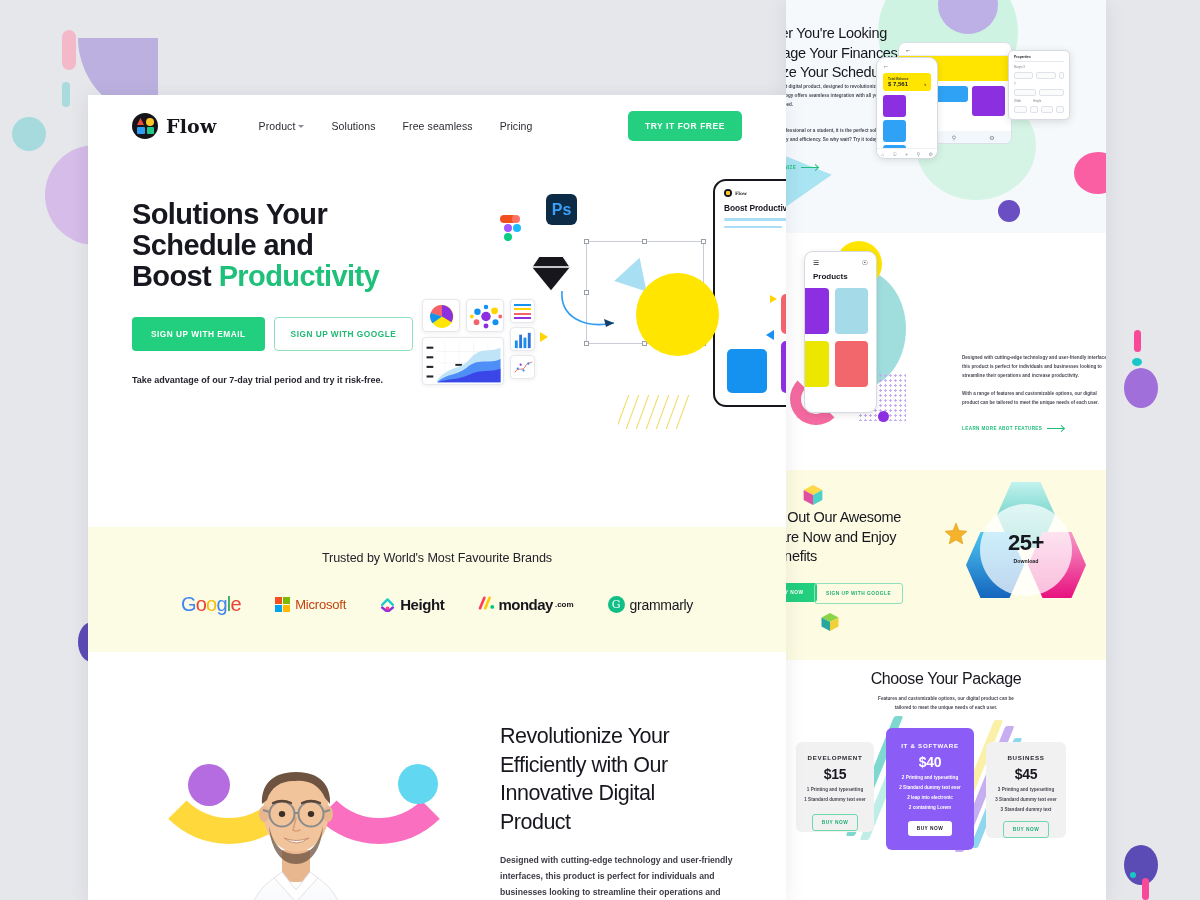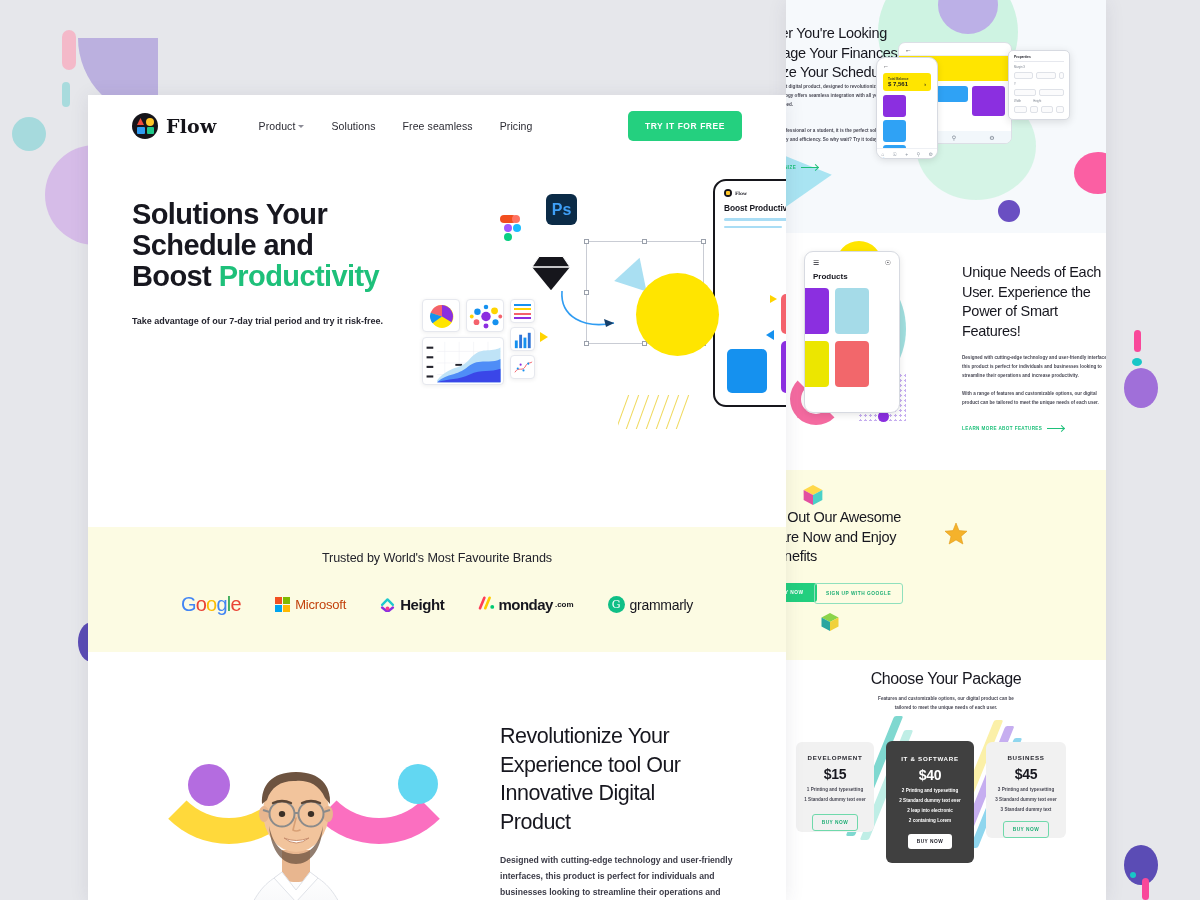--- a/index.html
+++ b/index.html
@@ -133,21 +133,21 @@
   .prop-row{display:flex;gap:3px;align-items:center;margin-top:3px;}
   .prop-field{height:7px;border:1px solid #dfe2e8;border-radius:2px;background:#fbfbfc;}
 
   
   .hex{position:absolute;clip-path:polygon(25% 0,75% 0,100% 50%,75% 100%,25% 100%,0 50%);}
   .iso{position:absolute;}
 
   
   .pcard{position:absolute;border-radius:6px;text-align:center;}
   .pcard.side{background:#f1f1f1;}
-  .pcard.center{background:#404040;margin-top:13px;}
+  .pcard.center{background:#8b5cf6;}
   .pc-name{font-size:6.2px;font-weight:700;letter-spacing:.7px;color:#2b2b33;}
   .pc-price{font-size:14px;font-weight:700;color:#17171f;margin-top:5px;letter-spacing:-.3px;}
   .pc-feat{font-size:4.6px;color:#4a4a56;margin-top:5px;font-weight:600;}
   .pc-btn{font-size:4.8px;font-weight:700;letter-spacing:.5px;border:1px solid #6fd9ab;color:#1fae75;background:transparent;border-radius:3px;padding:5px 9px;cursor:pointer;font-family:"Liberation Sans",sans-serif;}
   .pcard.center .pc-name,.pcard.center .pc-price,.pcard.center .pc-feat{color:#fff;}
   .pcard.center .pc-btn{background:#fff;color:#23232c;border:none;}
   .pstripe{position:absolute;border-radius:2px;transform:skewX(-22deg);}
 </style>
 </head>
 <body>
@@ -262,42 +262,36 @@
       </div>
     </div>
 
     <div class="rsec" id="rsec2">
       <div class="deco" style="left:24px;top:36px;width:96px;height:120px;border-radius:50% 50% 50% 10%;background:#8fd8d8;opacity:.85;"></div>
       <div class="deco" style="left:50px;top:8px;width:46px;height:46px;border-radius:50%;border:10px solid #ffe500;"></div>
       <div class="deco" style="left:4px;top:140px;width:52px;height:52px;border-radius:50%;border:11px solid #f46aa0;border-top-color:transparent;border-right-color:transparent;"></div>
       <div class="deco" style="left:72px;top:140px;width:48px;height:48px;background-image:radial-gradient(#c6aef0 36%, transparent 37%);background-size:5px 5px;"></div>
       <div class="deco" style="left:92px;top:178px;width:11px;height:11px;border-radius:50%;background:#8b2fe0;"></div>
 
-      <div class="mini-phone" style="left:18px;top:18px;width:96px;height:162px;">
+      <div class="mini-phone" style="left:18px;top:18px;width:73px;height:162px;">
         <div style="display:flex;justify-content:space-between;align-items:center;padding:7px 8px 0 8px;">
           <span style="font-size:7px;color:#17171f;">☰</span>
           <span style="font-size:7px;color:#17171f;">☉</span>
         </div>
         <div style="padding:5px 8px 0 8px;font-size:8px;font-weight:700;color:#17171f;">Products</div>
         <div style="display:flex;gap:6px;padding:7px 8px;">
           <div style="width:34px;height:46px;background:#8b2fe0;border-radius:4px;margin-left:-18px;"></div>
           <div style="width:34px;height:46px;background:#a5dbe8;border-radius:4px;"></div>
         </div>
         <div style="display:flex;gap:6px;padding:0 8px;">
           <div style="width:34px;height:46px;background:#ece600;border-radius:4px;margin-left:-18px;"></div>
           <div style="width:34px;height:46px;background:#f2676b;border-radius:4px;"></div>
         </div>
       </div>
 
-      <h2 class="r-h1" style="position:absolute;left:176px;top:30px;width:168px;">
-        <span>Unique Needs of Each</span><br>
-        <span>User. Experience the</span><br>
-        <span>Power of Smart</span><br>
-        <span>Features!</span>
-      </h2>
       <p class="r-p" style="position:absolute;left:176px;top:120px;width:152px;">Designed with cutting-edge technology and user-friendly interfaces, this product is perfect for individuals and businesses looking to streamline their operations and increase productivity.</p>
       <p class="r-p" style="position:absolute;left:176px;top:156px;width:152px;">With a range of features and customizable options, our digital product can be tailored to meet the unique needs of each user.</p>
       <div class="r-link" style="position:absolute;left:176px;top:193px;">
         <span>LEARN MORE ABOT FEATURES</span>
         <span class="arrow"></span>
       </div>
     </div>
 
     <div class="rsec" id="rsec3">
       <div class="iso" style="left:16px;top:14px;width:22px;height:22px;">
@@ -321,20 +315,28 @@
       </div>
 
       <h2 class="r-h1" style="position:absolute;left:-42px;top:38px;width:230px;">
         <span>Check Out Our Awesome</span><br>
         <span>Software Now and Enjoy</span><br>
         <span>the Benefits</span>
       </h2>
       <button style="position:absolute;left:-22px;top:113px;background:#22cf7e;color:#fff;border:none;border-radius:3px;font-size:4.8px;font-weight:700;letter-spacing:.5px;padding:7px 13px;cursor:pointer;font-family:'Liberation Sans',sans-serif;">BUY NOW</button>
       <button style="position:absolute;left:28px;top:113px;background:transparent;color:#1fae75;border:1px solid #8fe0bd;border-radius:3px;font-size:4.8px;font-weight:700;letter-spacing:.5px;padding:7px 11px;cursor:pointer;font-family:'Liberation Sans',sans-serif;">SIGN UP WITH GOOGLE</button>
 
+      <div style="position:absolute;left:174px;top:12px;width:132px;height:160px;">
+        <div class="hex" style="left:37px;top:0;width:58px;height:66px;background:linear-gradient(180deg,#bff2ef,#2fb9ad);opacity:.95;"></div>
+        <div class="hex" style="left:6px;top:50px;width:58px;height:66px;background:linear-gradient(180deg,#4ec5f0,#1565bd);"></div>
+        <div class="hex" style="left:68px;top:50px;width:58px;height:66px;background:linear-gradient(180deg,#f79ac8,#e8107f);"></div>
+        <div style="position:absolute;left:20px;top:22px;width:92px;height:92px;border-radius:50%;background:rgba(255,255,255,.72);"></div>
+        <div style="position:absolute;left:0;top:48px;width:132px;text-align:center;font-size:22px;font-weight:700;color:#17171f;letter-spacing:-.5px;">25+</div>
+        <div style="position:absolute;left:0;top:76px;width:132px;text-align:center;font-size:5.2px;font-weight:700;color:#17171f;">Download</div>
+      </div>
     </div>
 
     <div class="rsec" id="rsec4">
       <div style="text-align:center;margin-top:10px;font-size:16px;font-weight:400;color:#17171f;letter-spacing:-.4px;">Choose Your Package</div>
       <div style="text-align:center;margin-top:6px;">
         <div class="r-p">Features and customizable options, our digital product can be</div>
         <div class="r-p">tailored to meet the unique needs of each user.</div>
       </div>
 
       <div class="pstripe" style="left:84px;top:56px;width:9px;height:120px;background:#7fd8d0;"></div>
@@ -396,20 +398,24 @@
       <button class="cta-top">TRY IT FOR FREE</button>
     </div>
 
     <div id="hero">
       <div id="hero-left">
         <h1 class="hero-title">
           <span>Solutions Your</span><br>
           <span>Schedule and</span><br>
           <span>Boost </span><span class="accent">Productivity</span>
         </h1>
+        <div class="hero-btns">
+          <button class="btn-solid">SIGN UP WITH EMAIL</button>
+          <button class="btn-ghost">SIGN UP WITH GOOGLE</button>
+        </div>
         <p class="hero-note">Take advantage of our 7-day trial period and try it risk-free.</p>
       </div>
 
       <div id="hero-art">
         <div class="dots-grid"></div>
         <div class="hatch">
           <i style="left:4px"></i>
             <i style="left:14px"></i>
             <i style="left:24px"></i>
           <i style="left:34px"></i>
@@ -637,21 +643,21 @@
 
           <path d="M22 206 C 34 182, 56 176, 75 182 C 94 176, 116 182, 128 206 L128 224 L22 224 Z" fill="#f4f5f8" stroke="#dfe2e8" stroke-width="1"></path>
           <path d="M30 200 C 48 190, 66 192, 82 200 C 70 206, 44 208, 30 200 Z" fill="#f0c49f"></path>
           <path d="M70 208 C 86 200, 104 202, 118 210 C 104 216, 82 216, 70 208 Z" fill="#e8b68f"></path>
         </svg>
       </div>
 
       <div id="revo-right">
         <h2 class="revo-title">
           <span>Revolutionize Your</span><br>
-          <span>Experience tool Our</span><br>
+          <span>Efficiently with Our</span><br>
           <span>Innovative Digital</span><br>
           <span>Product</span>
         </h2>
         <p class="revo-p">Designed with cutting-edge technology and user-friendly interfaces, this product is perfect for individuals and businesses looking to streamline their operations and increase productivity.</p>
 
       </div>
     </div>
   </div>
 </div>
 

